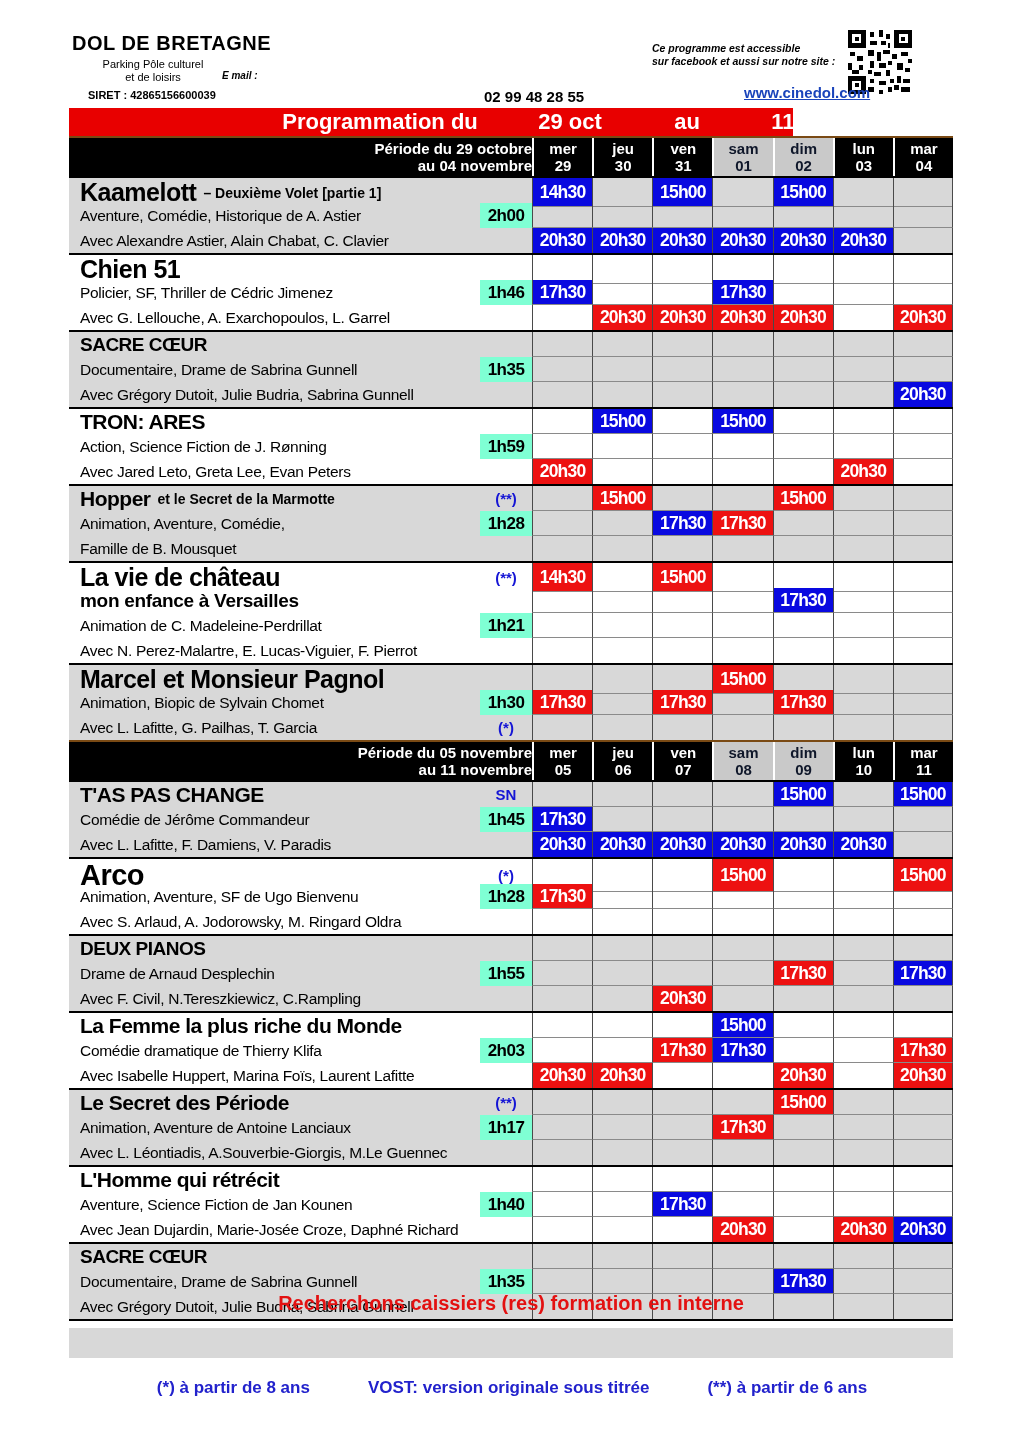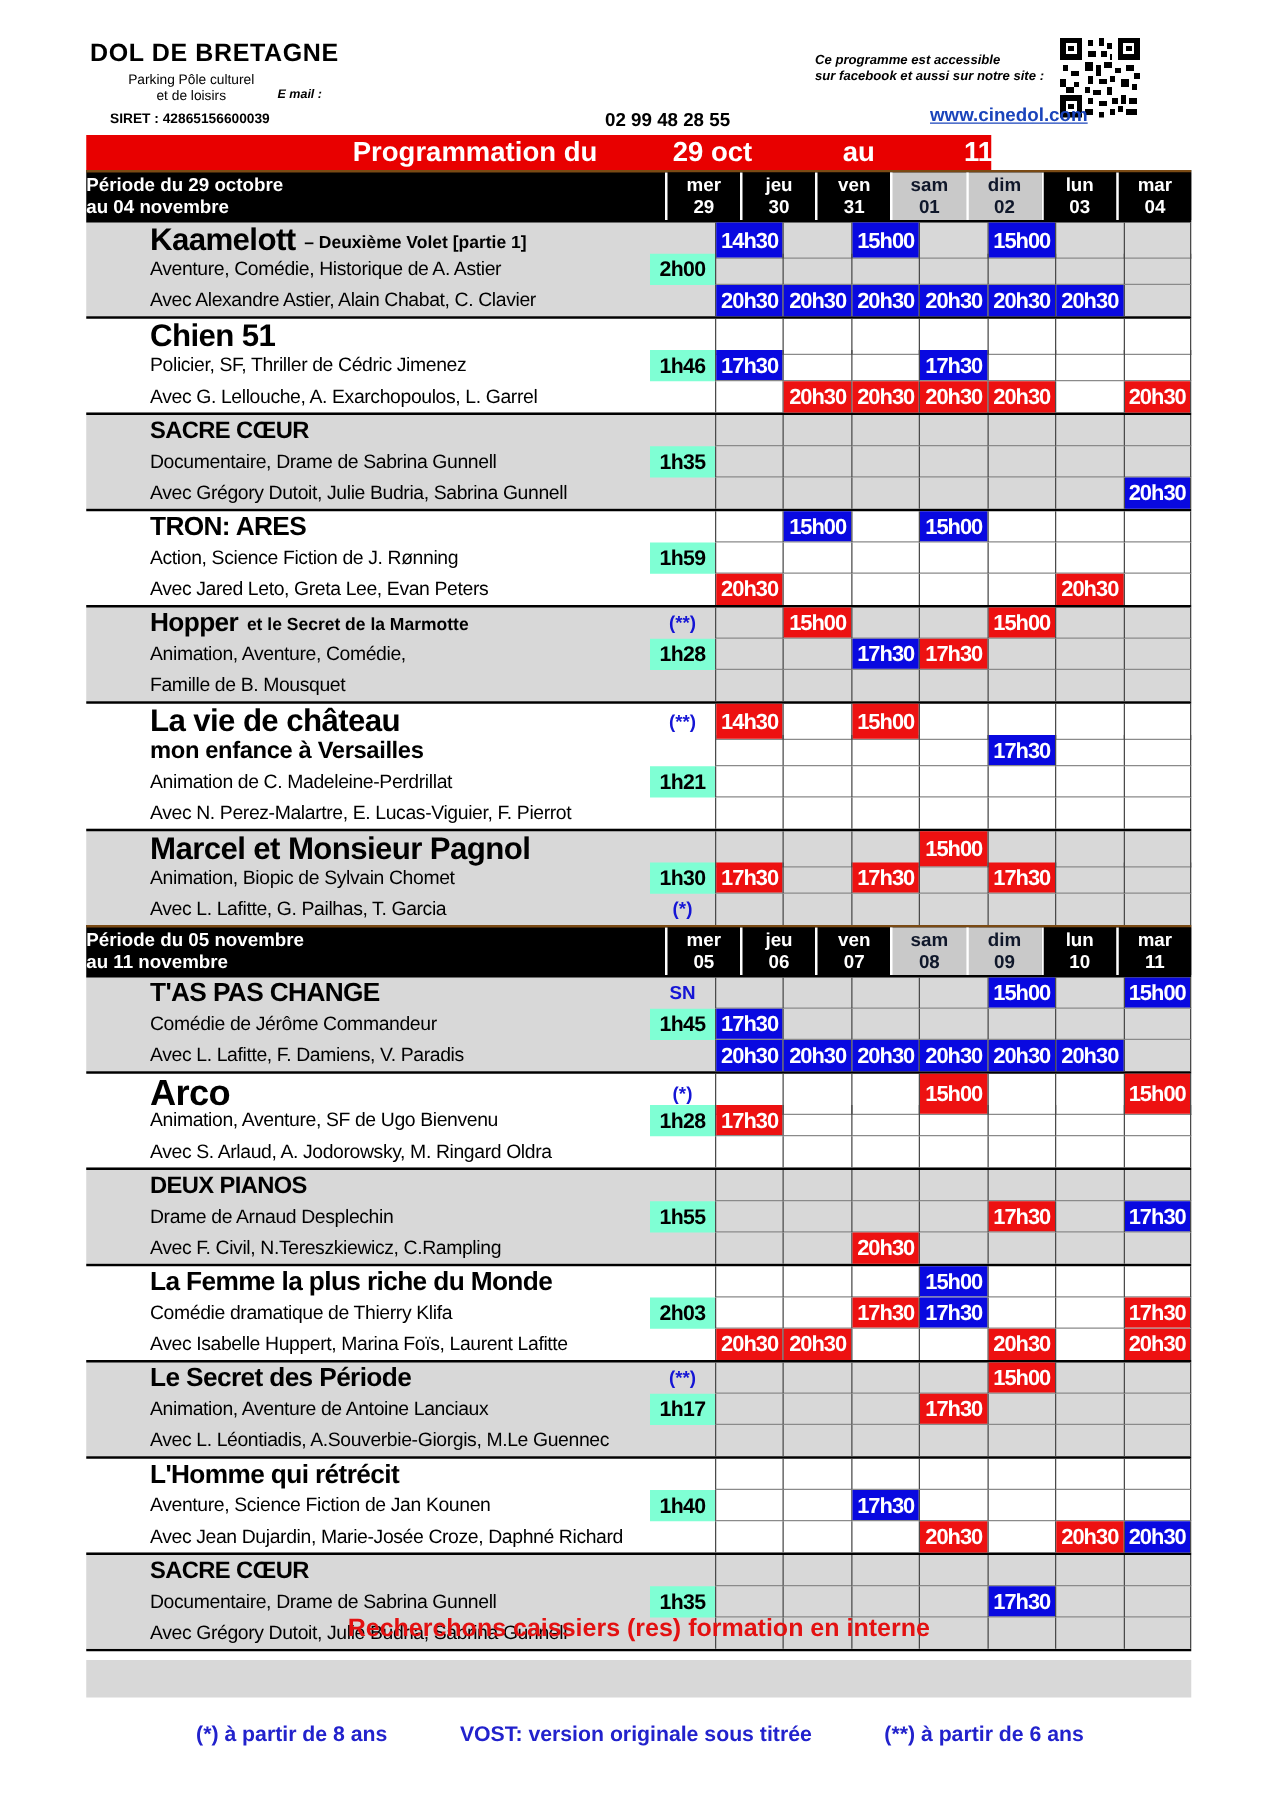--- a/index.html
+++ b/index.html
@@ -14,26 +14,26 @@
   #phone{left:484px;top:88px;font-size:15px;font-weight:700;}
   #access{left:652px;top:42px;font-size:10.5px;font-style:italic;font-weight:700;line-height:13px;}
   #qr{left:848px;top:30px;}
   #website-link{left:744px;top:84px;font-size:15px;font-weight:700;color:#1a44bb;text-decoration:underline;cursor:pointer;}
   
   #banner{left:69px;top:108px;width:724px;height:28px;background:#e80000;}
   #banner span{position:absolute;top:0;transform:translateX(-50%);color:#fff;font-size:22px;font-weight:700;line-height:28px;white-space:nowrap;}
   
   #schedule{left:69px;top:136px;width:884px;border-bottom:2px solid #000;}
   .period-header{display:grid;grid-template-columns:411px 52px repeat(7,1fr);height:38px;background:#000;border-top:2px solid #7a4a14;}
-  .period-label{grid-column:1 / span 2;color:#fff;font-size:15px;font-weight:700;text-align:left;
+  .period-label{grid-column:1 / span 2;color:#fff;font-size:15px;font-weight:700;text-align:right;
     display:flex;flex-direction:column;justify-content:center;line-height:17px;}
   .day-header{background:#000;color:#fff;font-size:15px;font-weight:700;text-align:center;
     display:flex;flex-direction:column;justify-content:center;line-height:17px;border-left:2px solid #fff;}
   .day-header.weekend{background:#c9c9c9;color:#0f172a;}
-  .film{border-top:2px solid #000;padding-left:40px;}
+  .film{border-top:2px solid #000;}
   .film.gray{background:#d8d8d8;}
   .film.white{background:#ffffff;}
   .frow{display:grid;grid-template-columns:411px 52px repeat(7,1fr);height:25px;}
   .fleft{display:flex;align-items:center;padding-left:11px;white-space:nowrap;overflow:visible;letter-spacing:-.3px;}
   .fleft.title{font-weight:800;letter-spacing:-.5px;}
   .sz-xxl{font-size:29px;} .sz-xl{font-size:25px;} .sz-lg{font-size:21px;} .sz-md{font-size:19px;}
   .suffix{font-size:14px;font-weight:800;margin-left:7px;letter-spacing:0;}
   .fleft.subtitle{font-weight:800;font-size:19px;letter-spacing:-.3px;}
   .fleft.info,.fleft.cast{font-size:15.5px;font-weight:400;}
   .fbadge{display:flex;align-items:stretch;justify-content:center;}

